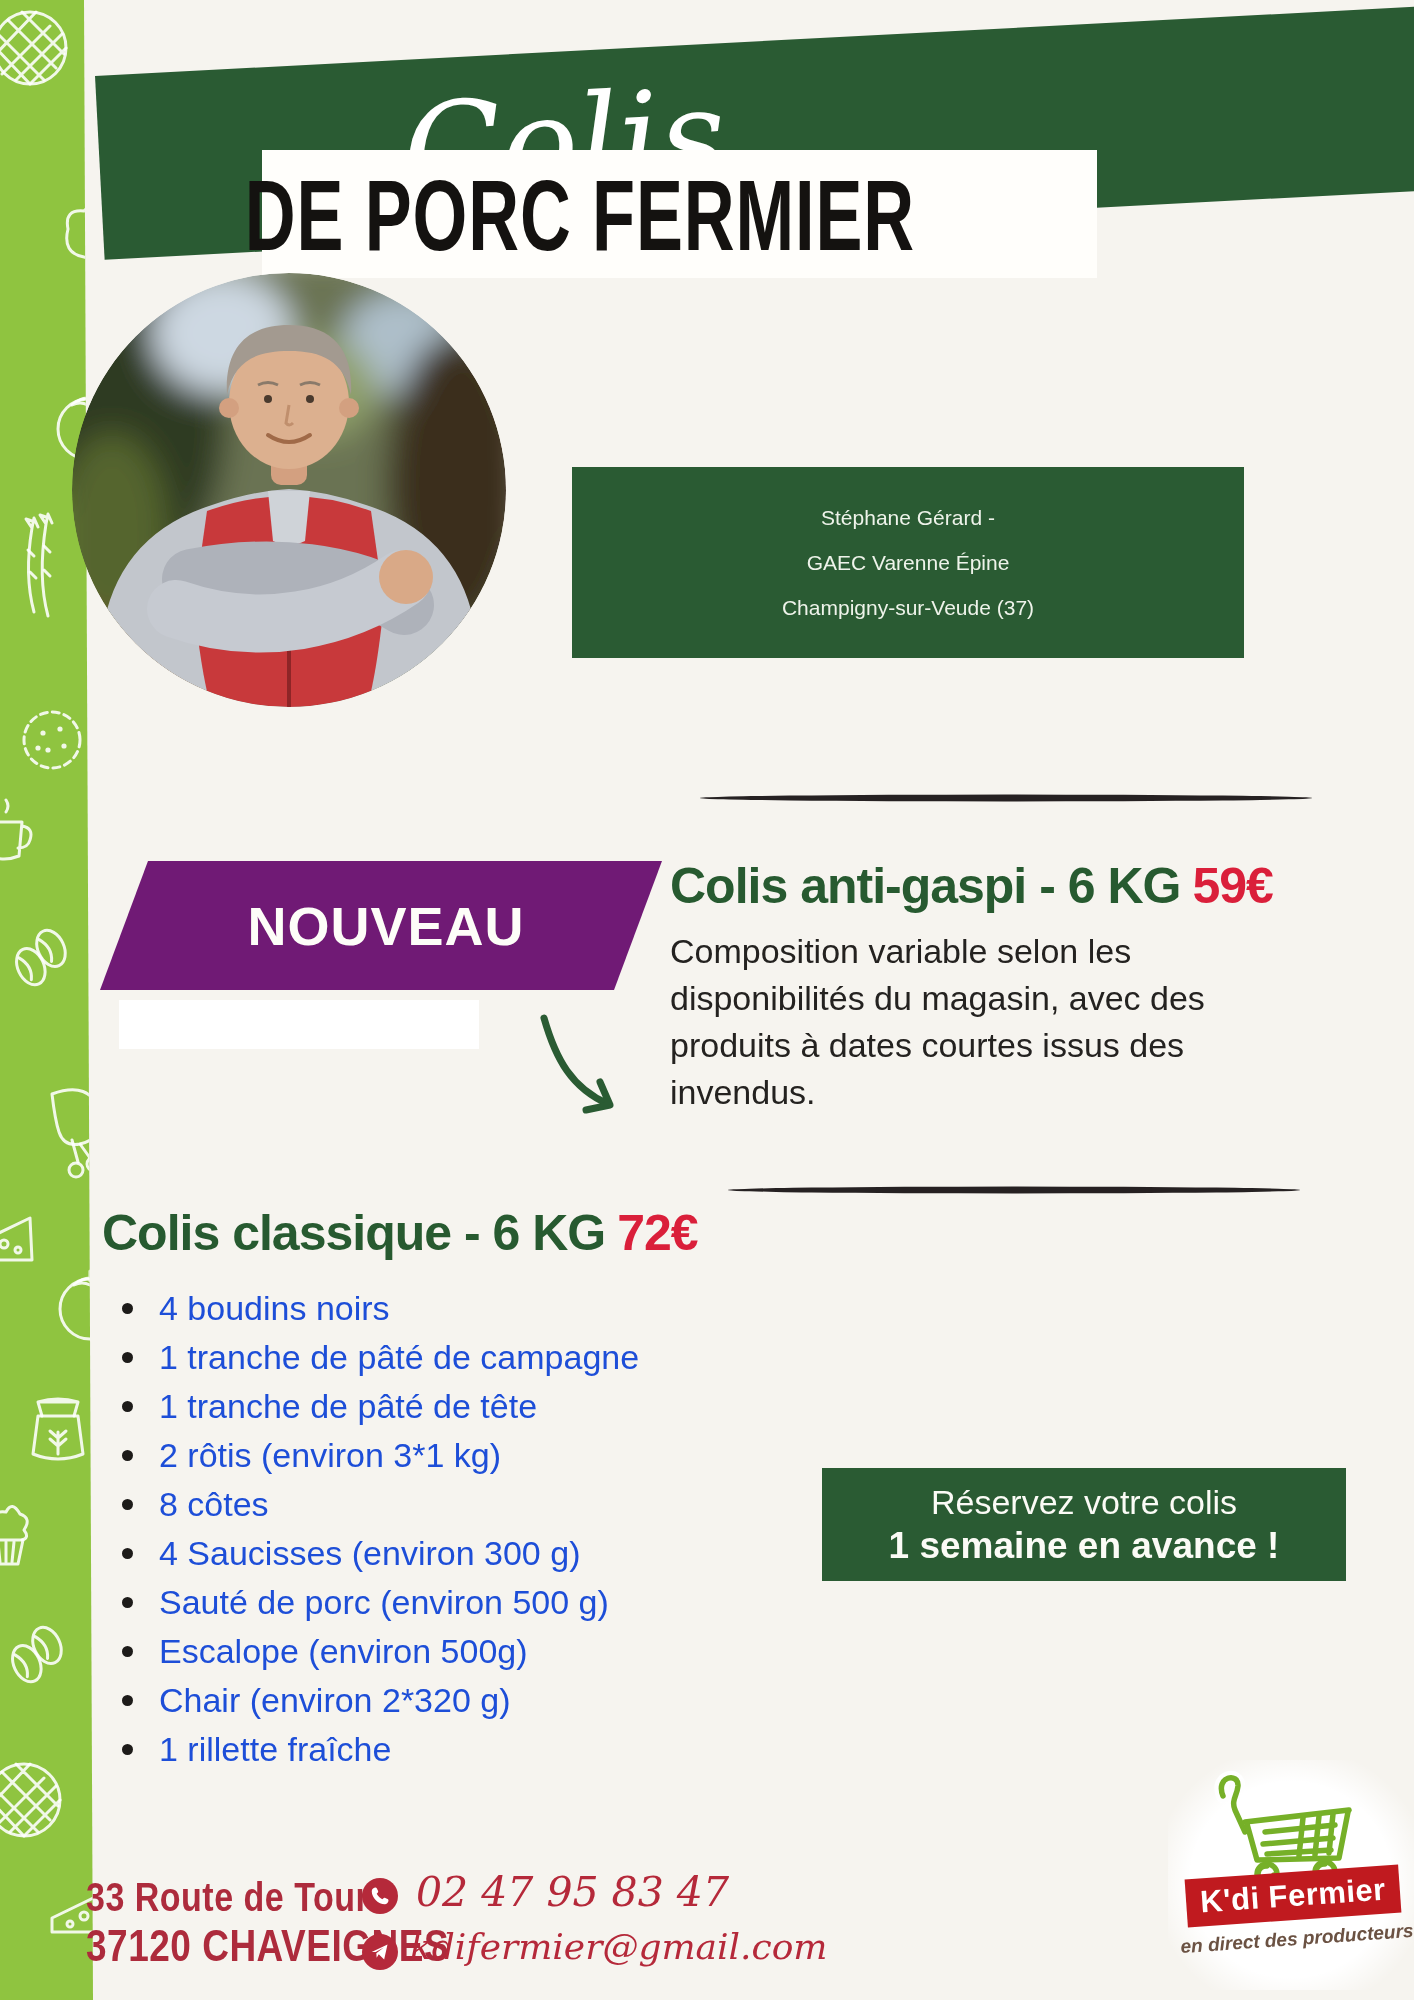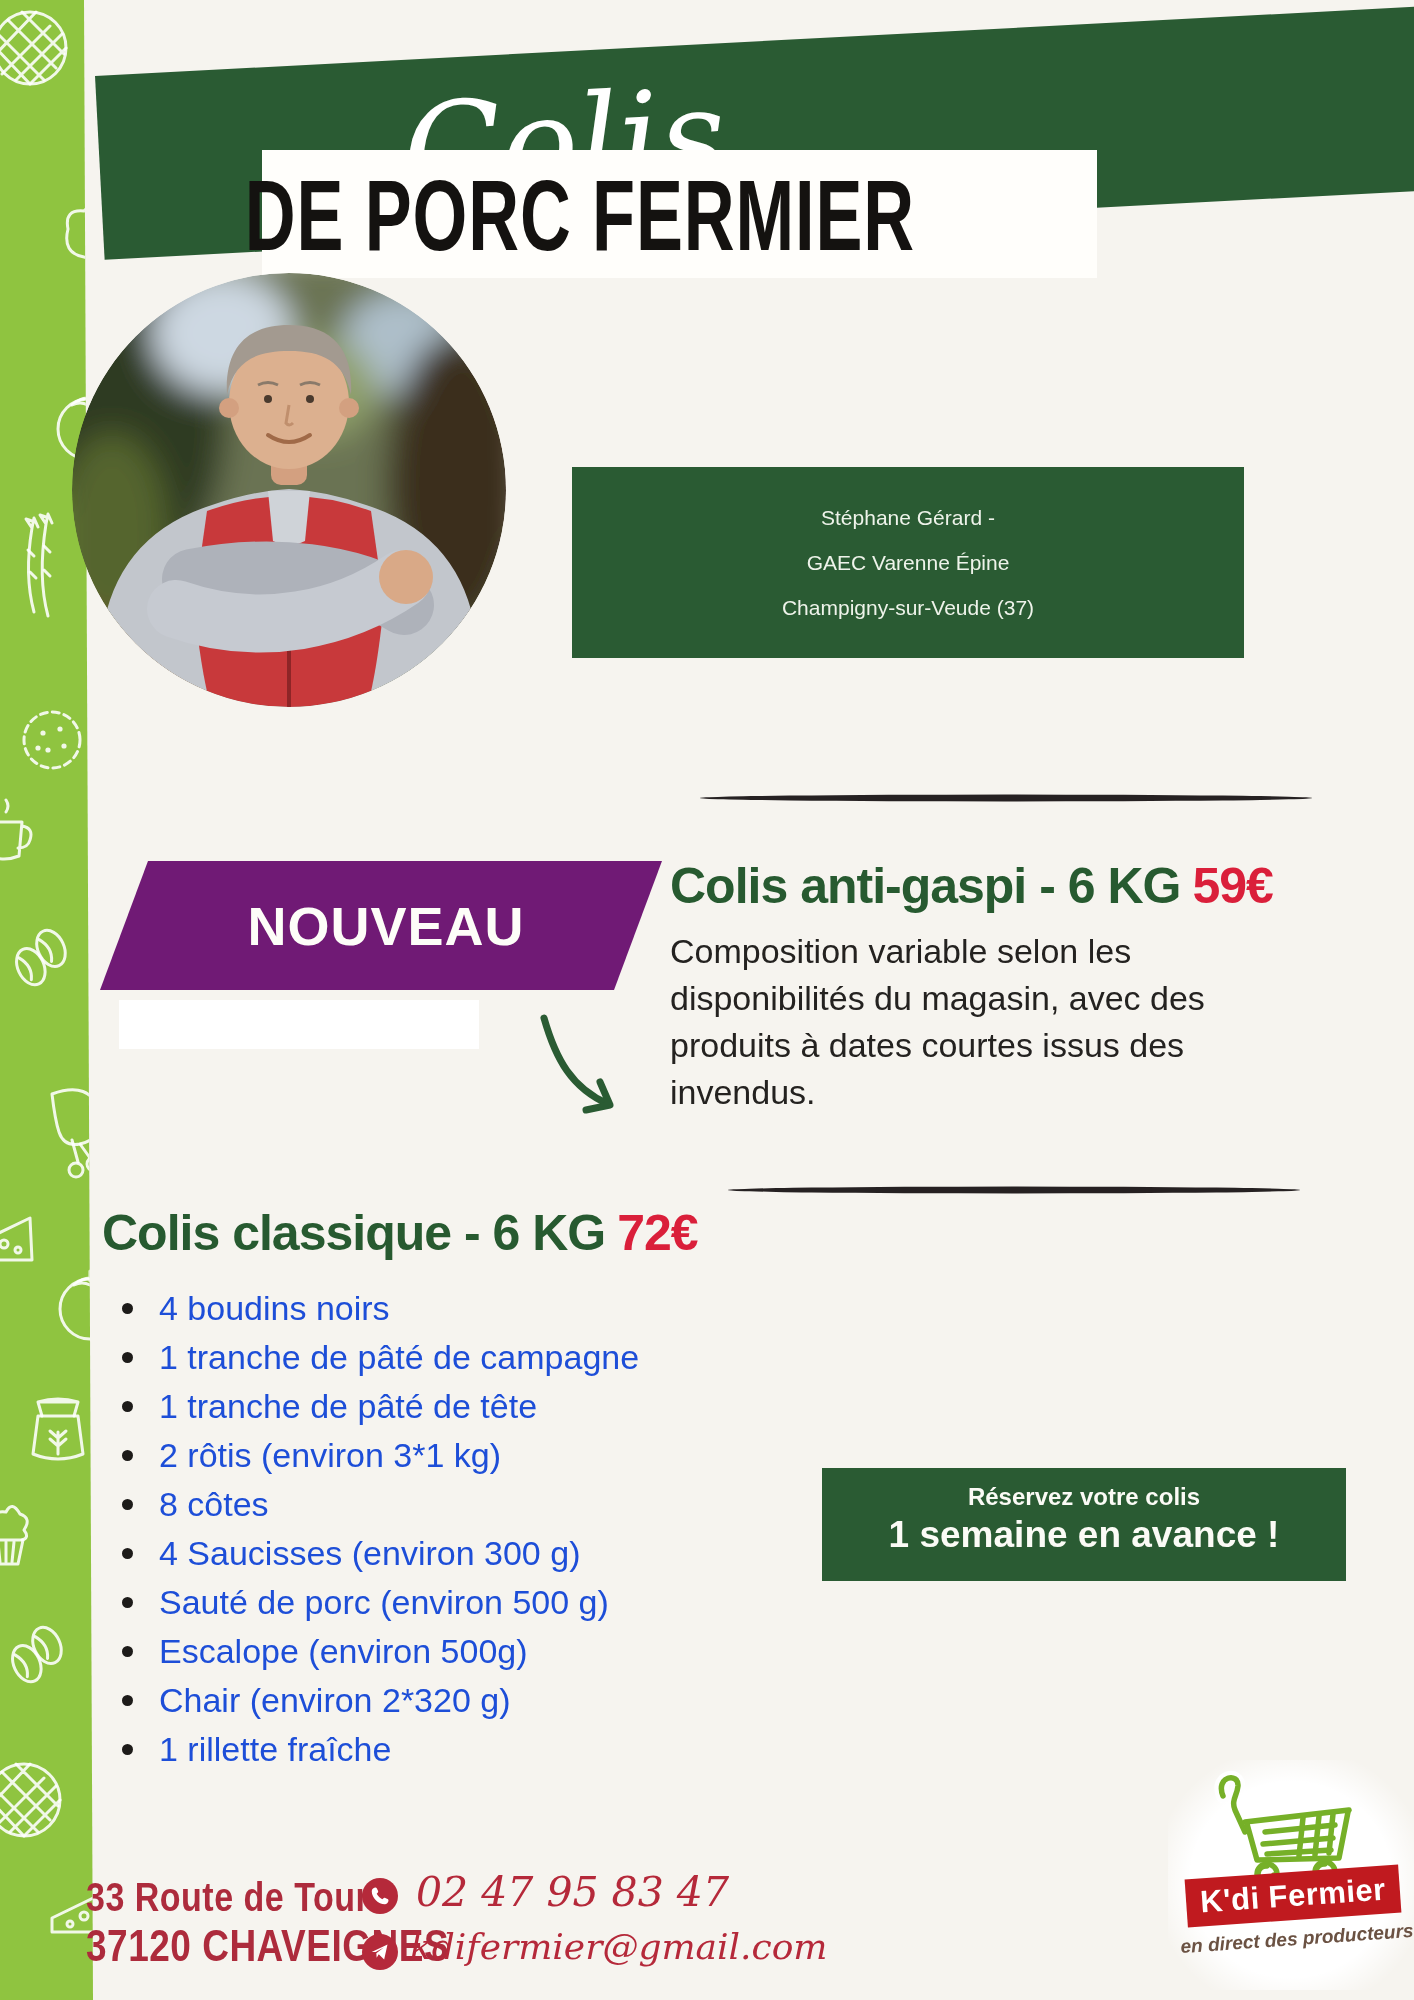--- a/index.html
+++ b/index.html
@@ -44,21 +44,21 @@
   .h-section .price{color:#da1f3a;margin-left:12px;}
 
   .desc{position:absolute;left:670px;top:928px;width:660px;font-size:34px;line-height:47px;color:#242220;}
 
   ul.items{position:absolute;left:122px;top:1284px;width:680px;margin:0;padding:0;list-style:none;}
   ul.items li{display:flex;align-items:flex-start;font-size:34px;line-height:49px;color:#1d4ed8;}
   ul.items .dot{flex:none;width:11px;height:11px;border-radius:50%;background:#1d1b19;margin:19px 26px 0 0;}
 
   .reserve{position:absolute;left:822px;top:1468px;width:524px;height:113px;background:#2a5b33;
            color:#fbfbf6;text-align:center;box-sizing:border-box;padding-top:15px;}
-  .reserve .l1{font-size:24px;font-weight:bold;}
+  .reserve .l1{font-size:34px;font-weight:normal;}
   .reserve .l2{font-size:37px;font-weight:bold;margin-top:3px;}
 
   
   .addr{position:absolute;left:86px;color:#ad2b3c;font-weight:bold;white-space:nowrap;}
   .addr span{display:inline-block;transform:scaleY(1.18);transform-origin:left top;letter-spacing:0.5px;}
   .addr1{top:1874px;font-size:34px;}
   .addr2{top:1922px;font-size:37px;}
   .cicon{position:absolute;width:36px;height:36px;border-radius:50%;background:#b5293a;
          display:flex;align-items:center;justify-content:center;}
   .script-red{position:absolute;font-family:"DejaVu Serif",serif;font-style:italic;color:#b5293a;white-space:nowrap;}

